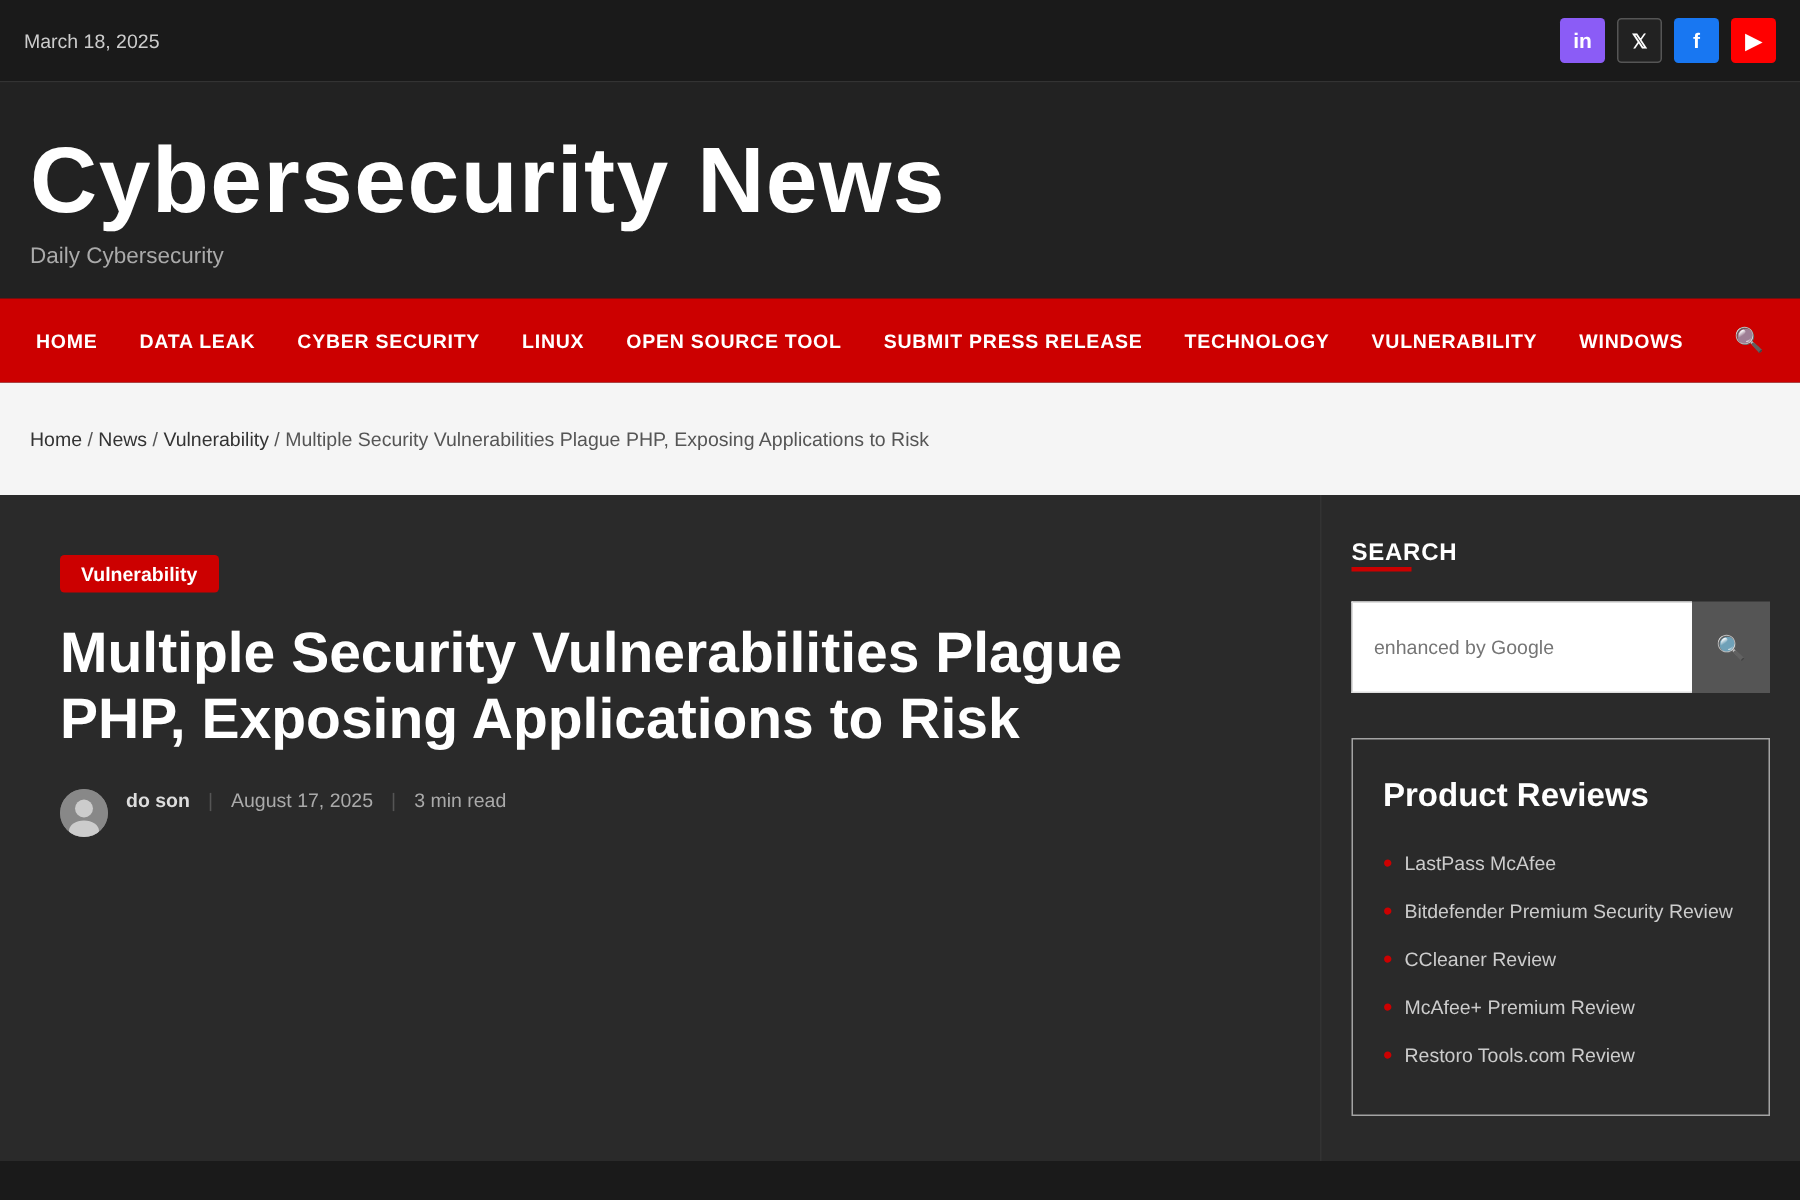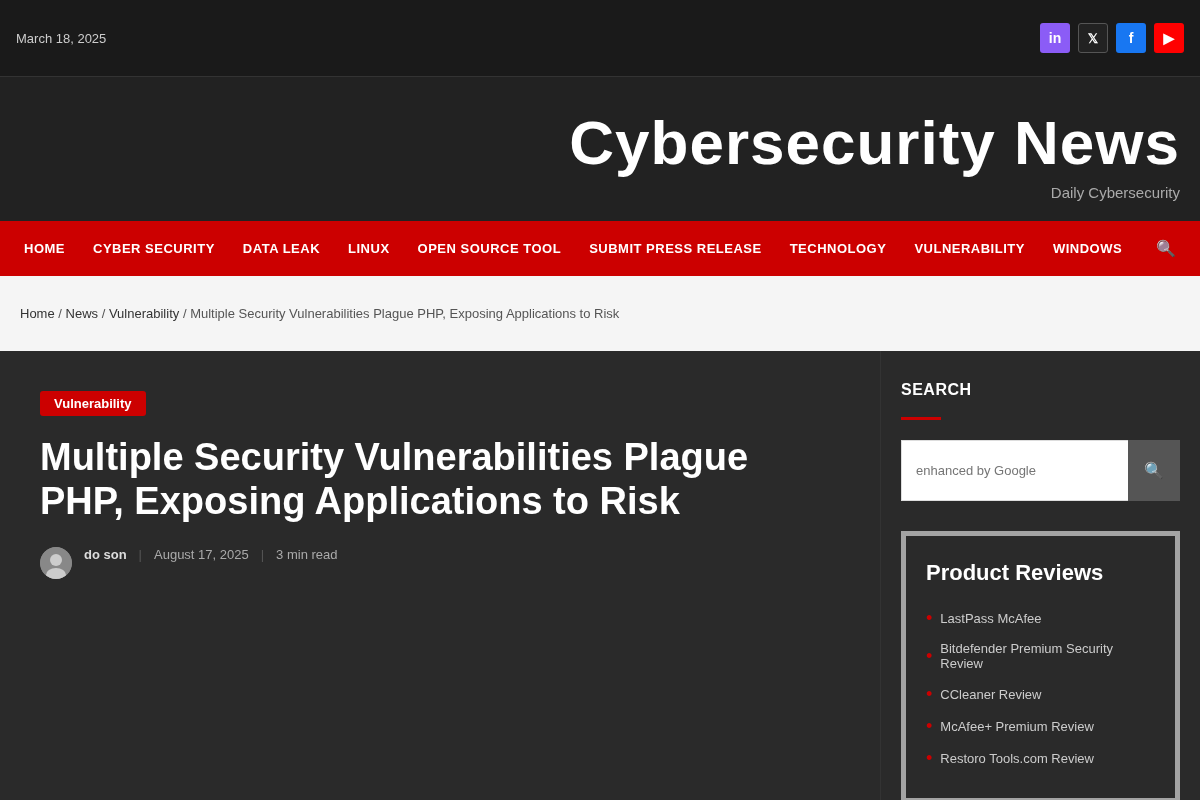--- a/index.html
+++ b/index.html
@@ -3,42 +3,42 @@
   <meta charset="utf-8">
   <style>
     * { margin: 0; padding: 0; box-sizing: border-box; }
     body { font-family: Arial, sans-serif; background: #1a1a1a; color: #fff; width: 1200px; min-height: 800px; }
 
     
     .top-bar {
       display: flex;
       justify-content: space-between;
       align-items: center;
-      padding: 23px 16px;
+      padding: 12px 16px;
       background: #1a1a1a;
       border-bottom: 1px solid #333;
     }
     .top-bar .date { font-size: 13px; color: #ccc; }
     .social-icons { display: flex; gap: 8px; }
     .social-icon {
       width: 30px; height: 30px;
       display: flex; align-items: center; justify-content: center;
       border-radius: 3px;
       font-size: 14px; font-weight: bold; color: #fff;
       cursor: pointer;
     }
     .social-icon.linkedin { background: #8b5cf6; }
     .social-icon.twitter { background: #222; border: 1px solid #555; }
     .social-icon.facebook { background: #1877f2; }
     .social-icon.youtube { background: #ff0000; }
 
     
     .site-header {
       background: #222;
-      text-align: right;
+      text-align: left;
       padding: 30px 20px 20px;
     }
     .site-title {
       font-size: 62px;
       font-weight: 900;
       color: #fff;
       letter-spacing: 1px;
     }
     .site-subtitle {
       font-size: 15px;
@@ -147,21 +147,21 @@
       padding: 30px 20px;
     }
 
     .sidebar-section { margin-bottom: 30px; }
 
     .sidebar-section-title {
       font-size: 16px;
       font-weight: 900;
       color: #fff;
       text-transform: uppercase;
-      margin-bottom: 18px;
+      margin-bottom: 0;
       letter-spacing: 0.5px;
     }
     .sidebar-title-underline {
       width: 40px; height: 3px;
       background: #cc0000;
       margin-bottom: 20px;
     }
 
     
     .search-box {
@@ -211,21 +211,21 @@
       font-size: 18px;
       line-height: 1;
     }
     .review-list a {
       color: #ccc;
       text-decoration: none;
     }
 
     .product-reviews-section {
       background: #2a2a2a;
-      border: 5px solid #a3a3a3;
+      border: 1px solid #a3a3a3;
       padding: 24px 20px;
     }
   </style>
 </head>
 <body>
 
 <div class="top-bar">
   <span class="date">March 18, 2025</span>
   <div class="social-icons">
     <div class="social-icon linkedin">in</div>
@@ -235,22 +235,22 @@
   </div>
 </div>
 
 <div class="site-header">
   <div class="site-title">Cybersecurity News</div>
   <div class="site-subtitle">Daily Cybersecurity</div>
 </div>
 
 <nav class="nav-bar">
   <a>HOME</a>
+  <a>DATA LEAK</a>
   <a>CYBER SECURITY</a>
-  <a>DATA LEAK</a>
   <a>LINUX</a>
   <a>OPEN SOURCE TOOL</a>
   <a>SUBMIT PRESS RELEASE</a>
   <a>TECHNOLOGY</a>
   <a>VULNERABILITY</a>
   <a>WINDOWS</a>
   <span class="nav-search-icon">🔍</span>
 </nav>
 
 <div class="breadcrumb">

